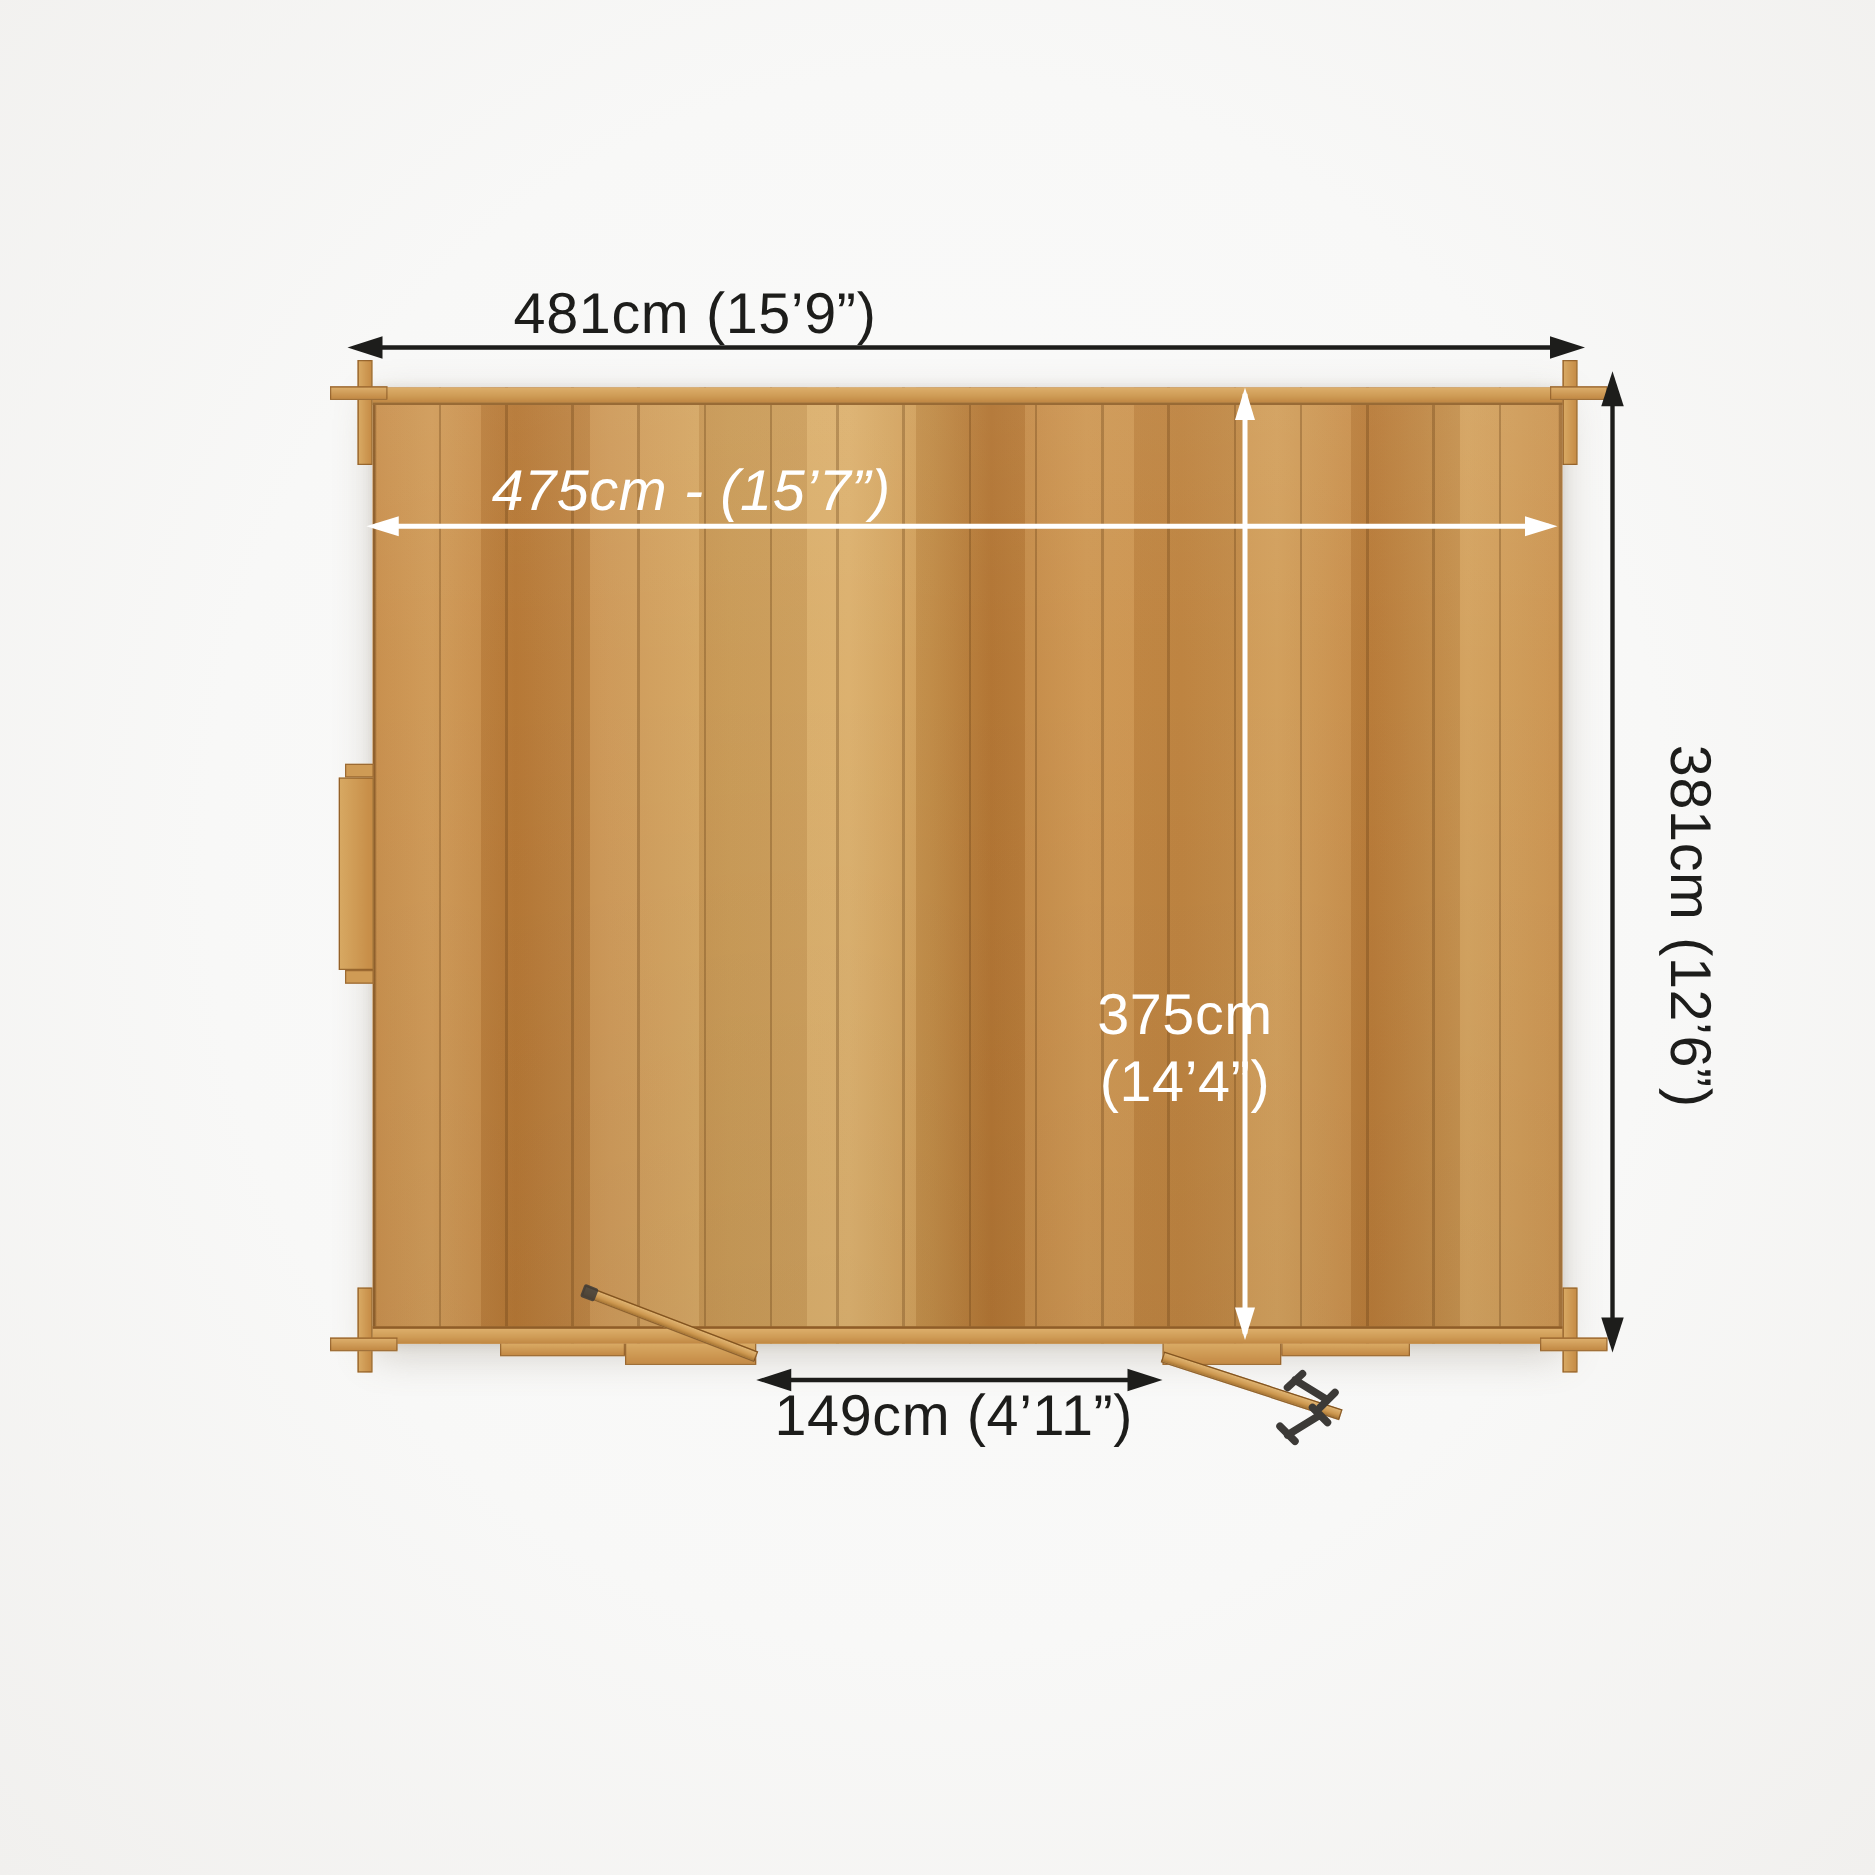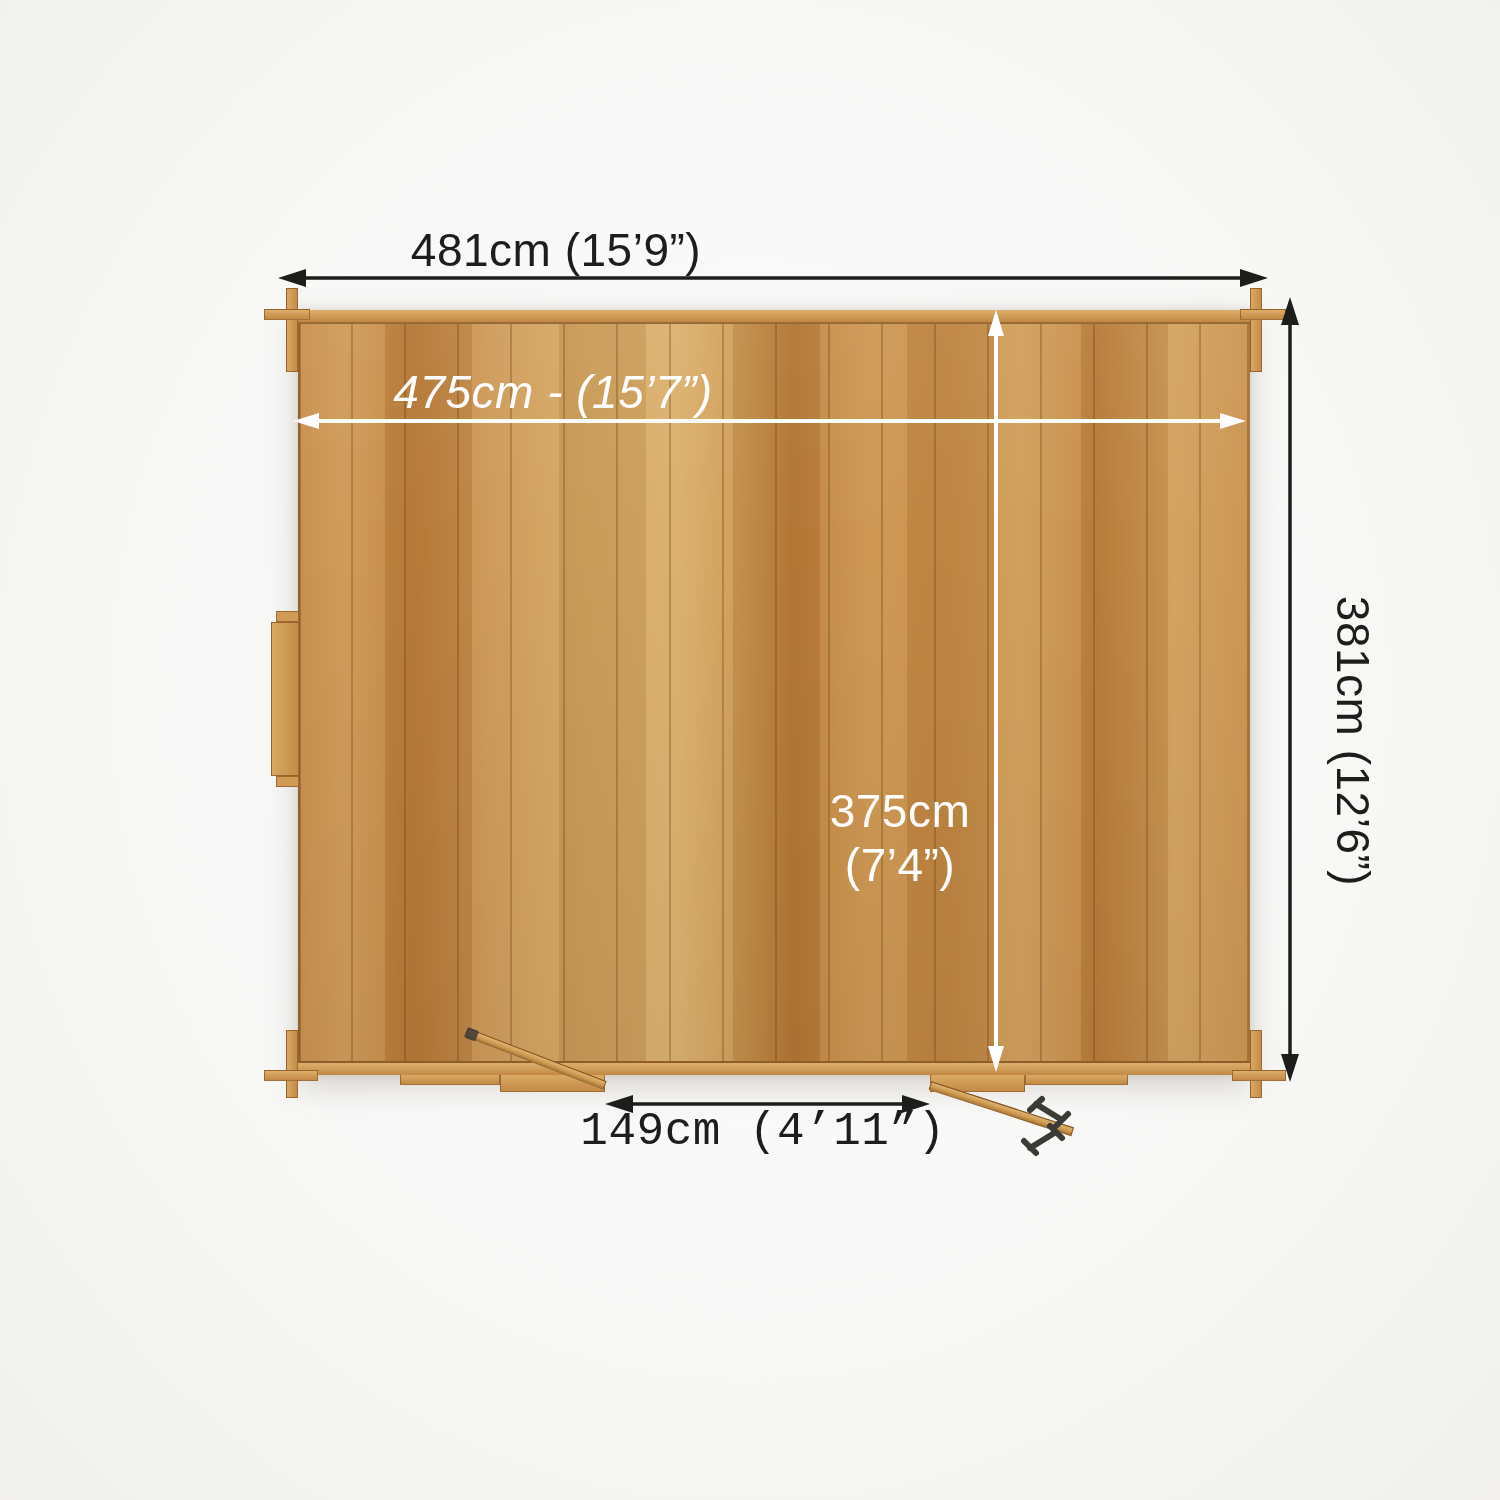--- a/index.html
+++ b/index.html
@@ -112,22 +112,22 @@
     font-size:46px;line-height:52px;letter-spacing:0.5px;
     color:var(--ink);text-align:center;white-space:nowrap;
   }
   .dim-label.white{color:var(--dimension-white);}
   .label-outer-width{left:300px;top:224px;width:512px;}
   .label-inner-width{left:303px;top:366px;width:500px;font-style:italic;}
   .label-outer-depth{
     left:1191px;top:713px;width:320px;height:56px;
     transform:rotate(90deg);transform-origin:50% 50%;
   }
-  .label-inner-depth{left:770px;top:784px;width:260px;line-height:54px;}
-  .label-door-width{left:513px;top:1106px;width:500px;font-family:Liberation Mono, monospace;}
+  .label-inner-depth{left:818px;top:784px;width:260px;line-height:54px;}
+  .label-door-width{left:513px;top:1106px;width:500px;}
 </style>
 </head>
 <body>
 
 <div class="stage">
 
   <div class="cabin">
     <div class="wall-strip top"></div>
     <div class="wall-strip bottom"></div>
   </div>
@@ -185,17 +185,17 @@
       <path class="hardware-stroke" d="M1036 1104 L1062 1120 M1030 1110 L1042 1099 M1056 1126 L1068 1114"></path>
       <path class="hardware-stroke" d="M1030 1148 L1056 1132 M1024 1141 L1036 1153 M1050 1126 L1062 1138"></path>
     </g>
   </svg>
 
   <div class="dim-label label-outer-width">481cm (15’9”)</div>
   <div class="dim-label white label-inner-width">475cm - (15’7”)</div>
   <div class="dim-label label-outer-depth">381cm (12’6”)</div>
   <div class="dim-label white label-inner-depth">
     <div>375cm</div>
-    <div>(7’4”)</div>
+    <div>(14’4”)</div>
   </div>
   <div class="dim-label label-door-width">149cm (4’11”)</div>
 
 </div>
 
 </body></html>

